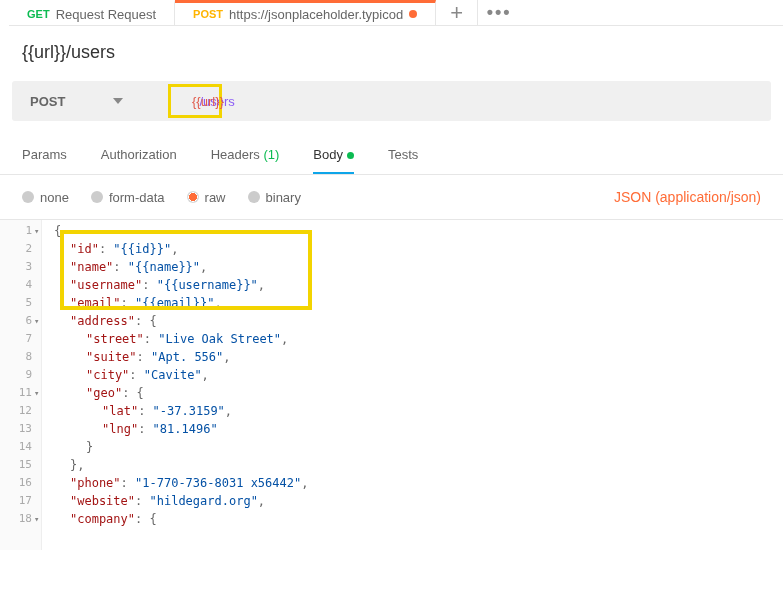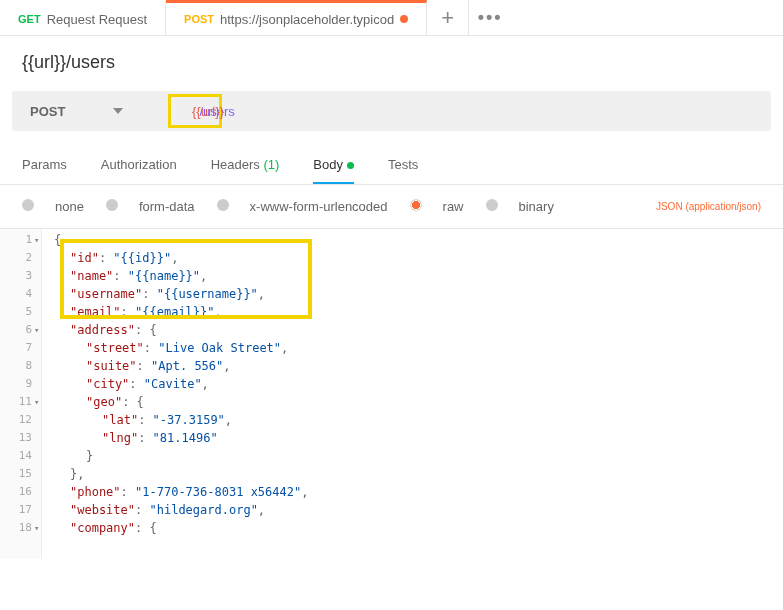--- a/index.html
+++ b/index.html
@@ -1,18 +1,18 @@
 <!DOCTYPE html>
 <html><head>
   <meta charset="utf-8">
   <style>
     * { margin: 0; padding: 0; box-sizing: border-box; }
     body { font-family: -apple-system, BlinkMacSystemFont, "Segoe UI", Helvetica, Arial, sans-serif; font-size: 13px; color: #666; background: #fff; width: 783px; height: 610px; overflow: hidden; }
     
-    .tabs-bar { display: flex; border-bottom: 1px solid #e6e6e6; height: 36px; }
+    .tabs-bar { display: flex; border-bottom: 1px solid #e6e6e6; height: 26px; margin-left: 9px; }
     .tab { display: flex; align-items: center; padding: 0 18px; border-right: 1px solid #e6e6e6; cursor: pointer; gap: 6px; position: relative; }
     .tab.active { border-top: 3px solid #ff6c37; }
     .tab:not(.active) { border-top: 3px solid transparent; }
     .method-get { color: #0cbb52; font-weight: 700; font-size: 11px; }
     .method-post { color: #ffb400; font-weight: 700; font-size: 11px; }
     .tab-title { color: #666; font-size: 13px; white-space: nowrap; max-width: 195px; overflow: hidden; text-overflow: ellipsis; }
     .dirty-dot { width: 8px; height: 8px; background: #ff6c37; border-radius: 50%; display: inline-block; }
     .tab-ctrl { width: 42px; display: flex; align-items: center; justify-content: center; border-right: 1px solid #e6e6e6; cursor: pointer; color: #888; }
     .plus { font-size: 22px; color: #888; }
     .dots { font-size: 18px; letter-spacing: 2px; color: #888; font-weight: bold; }
@@ -26,24 +26,24 @@
     .url-highlight { position: absolute; left: 156px; top: 3px; width: 54px; height: 34px; border: 3px solid #f3d400; pointer-events: none; z-index: 5; }
     .var-template { position: absolute; left: 180px; color: #e05b4c; font-weight: 500; z-index: 6; pointer-events: none; font-size: 13px; }
     
     .subtabs { display: flex; gap: 34px; padding: 26px 22px 0; border-bottom: 1px solid #e6e6e6; }
     .subtab { padding-bottom: 10px; cursor: pointer; color: #666; position: relative; }
     .subtab.active { border-bottom: 2px solid #0ea5e9; color: #333; font-weight: 500; }
     .count { color: #0cbb52; }
     .green-dot { display: inline-block; width: 7px; height: 7px; background: #0cbb52; border-radius: 50%; margin-left: 4px; vertical-align: middle; }
     
     .body-options { display: flex; align-items: center; gap: 22px; padding: 14px 22px; }
-    .radio-opt { display: flex; gap: 21px; cursor: pointer; color: #666; }
+    .radio-opt { display: flex; align-items: center; gap: 6px; cursor: pointer; color: #666; }
     .radio { width: 12px; height: 12px; border-radius: 50%; background: #ccc; display: inline-block; }
     .radio.selected { background: radial-gradient(circle, #ff6c37 0%, #ff6c37 45%, #fff 46%, #fff 55%, #d8d8d8 56%); }
-    .content-type { color: #ff6c37; margin-left: auto; cursor: pointer; font-size: 10px; }
+    .content-type { color: #ff6c37; margin-left: auto; cursor: pointer; font-size: 14px; }
     
     .editor { border-top: 1px solid #e6e6e6; position: relative; }
     .gutter { position: absolute; left: 0; top: 0; width: 42px; background: #fafafa; border-right: 1px solid #eee; }
     .code-area { margin-left: 42px; padding: 2px 0; font-family: Consolas, Monaco, monospace; font-size: 12px; line-height: 18px; position: relative; }
     .line { display: flex; }
     .lineno { position: absolute; left: -42px; width: 36px; text-align: right; color: #aaa; font-size: 11px; padding-right: 4px; }
     .fold { position: absolute; left: -8px; width: 8px; color: #888; font-size: 9px; cursor: pointer; }
     .code-content { padding-left: 12px; white-space: pre; }
     .key { color: #a31515; }
     .str { color: #0451a5; }
@@ -93,24 +93,20 @@
 </div>
 
 <div class="body-options">
   <label class="radio-opt">
       <span class="radio"></span>
       <span>none</span>
     </label>
   <label class="radio-opt">
       <span class="radio"></span>
       <span>form-data</span>
-    </label>
-  <label class="radio-opt">
-      <span class="radio"></span>
-      <span>x-www-form-urlencoded</span>
     </label>
   <label class="radio-opt">
       <span class="radio selected"></span>
       <span>raw</span>
     </label>
   <label class="radio-opt">
       <span class="radio"></span>
       <span>binary</span>
     </label>
   <div class="content-type">JSON (application/json)</div>

